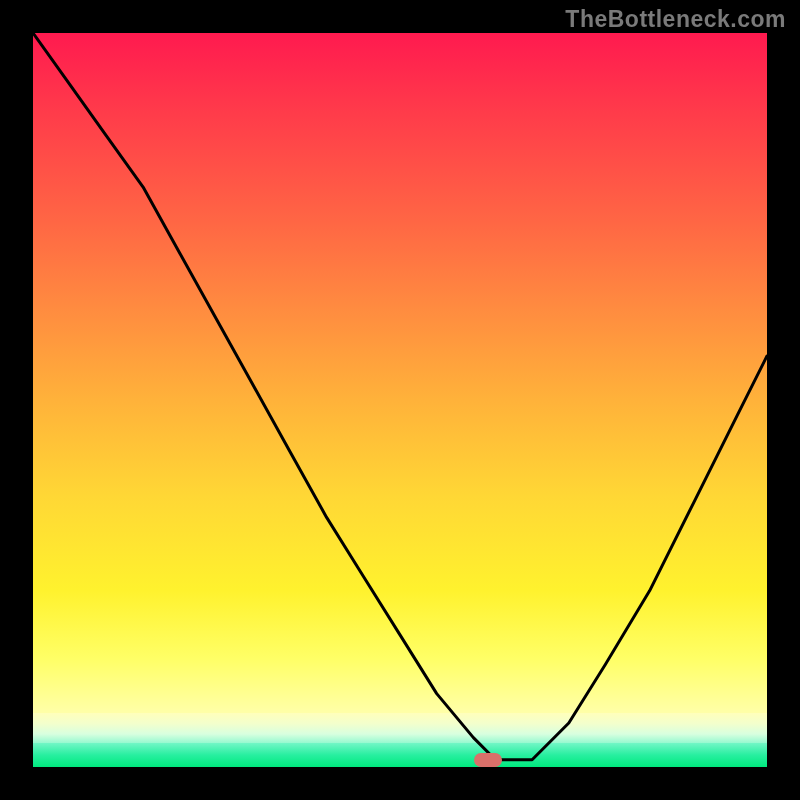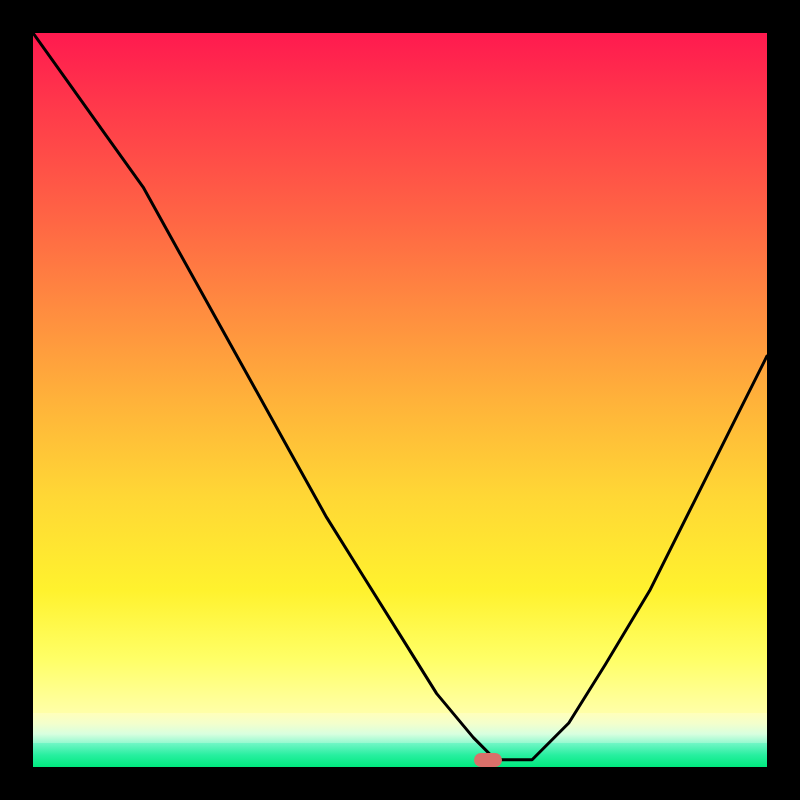--- a/index.html
+++ b/index.html
@@ -94,20 +94,21 @@
     background: #d9706a;
     border-radius: 7px;
     z-index: 6;
   }
 </style>
 </head>
 <body>
 
 <div class="frame">
 
+  <div class="watermark">TheBottleneck.com</div>
 
   <div class="plot-area">
     <div class="grad-main"></div>
     <div class="grad-pale"></div>
     <div class="grad-green"></div>
 
     <svg class="curve" viewBox="0 0 734 734" preserveAspectRatio="none">
       <path id="curve-path" d="M0.0 0.0 L36.7 51.4 L73.4 102.8 L110.1 154.1 L146.8 220.2 L183.5 286.3 L220.2 352.3 L256.9 418.4 L293.6 484.4 L330.3 543.2 L367.0 601.9 L403.7 660.6 L440.4 704.6 L462.4 726.7 L499.1 726.7 L535.8 690.0 L572.5 631.2 L616.6 557.8 L660.6 469.8 L704.6 381.7 L734.0 323.0" fill="none" stroke="#000" stroke-width="3" stroke-linejoin="round" stroke-linecap="round"></path>
     </svg>
 

